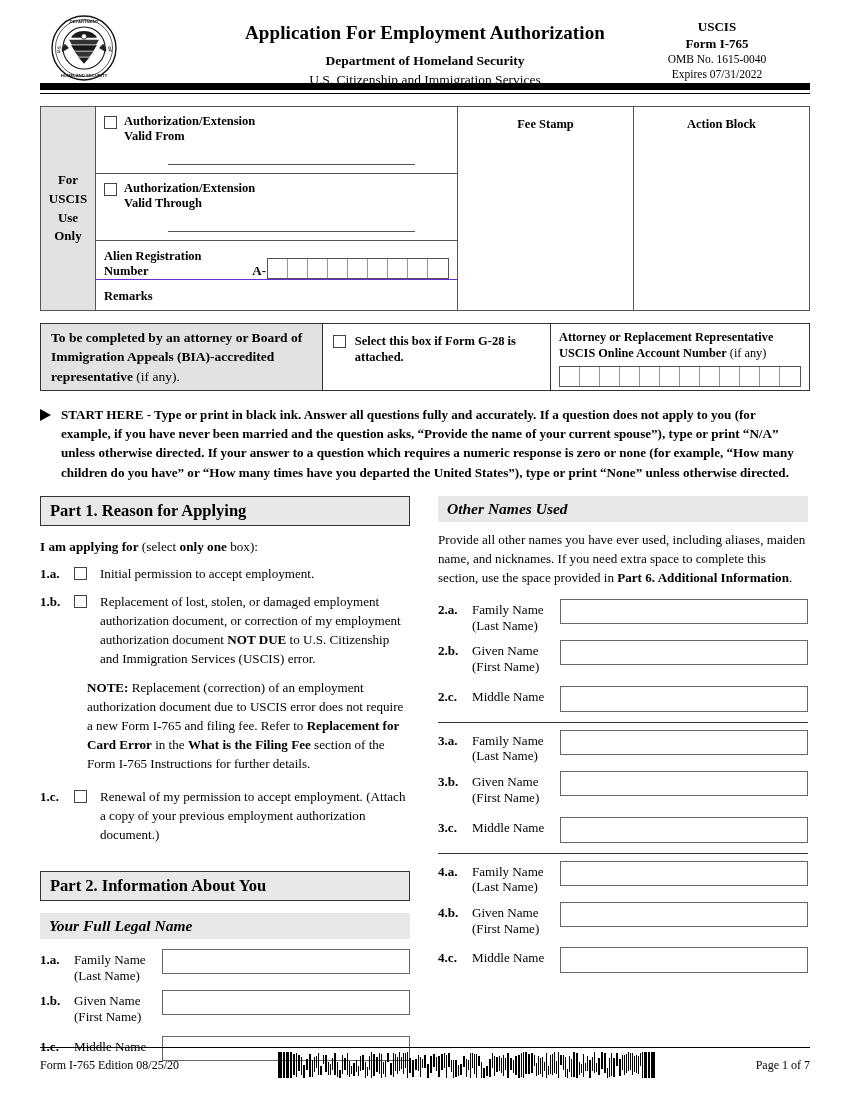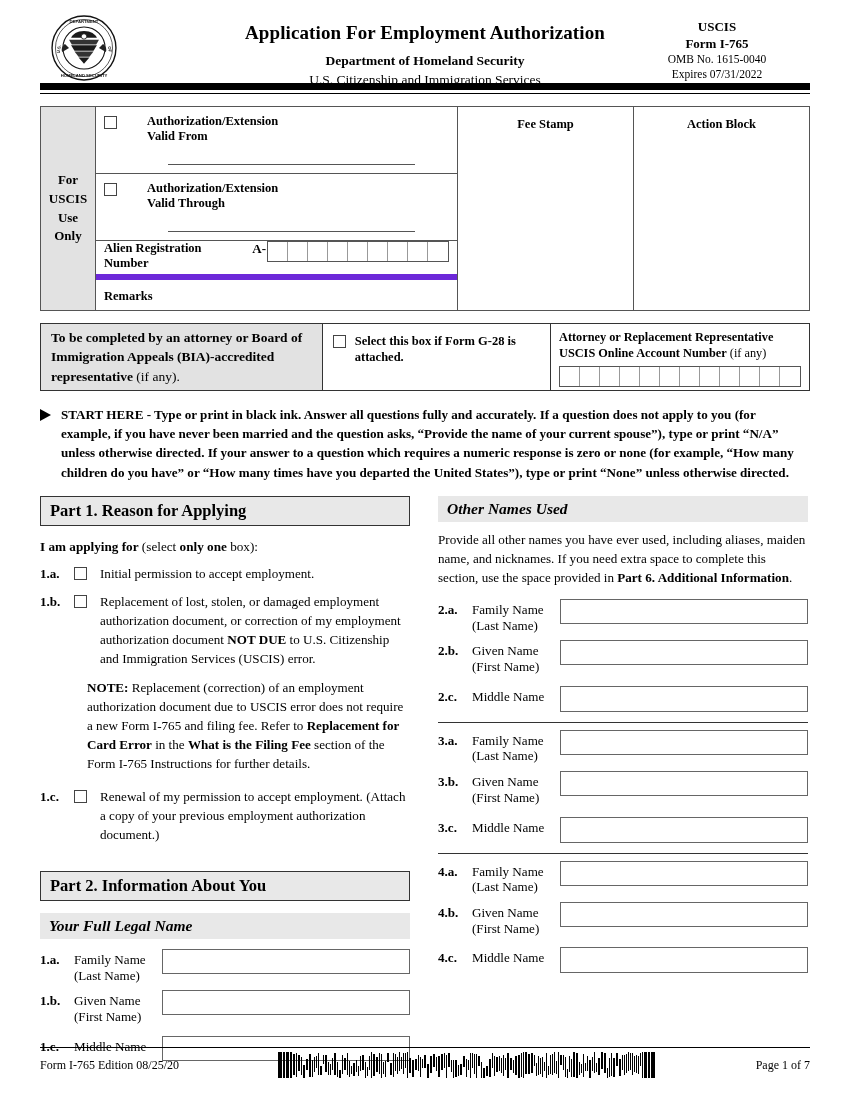--- a/index.html
+++ b/index.html
@@ -30,23 +30,23 @@
 
   
   .uscis-box { display:flex; border:1.5px solid #555; margin-top:12px; height:205px; }
   .uscis-left { width:55px; background:#e2e2e2; border-right:1.5px solid #555;
     display:flex; align-items:center; justify-content:center; }
   .uscis-left-txt { text-align:center; font-weight:bold; font-size:13px; line-height:1.45; }
   .uscis-mid { width:362px; border-right:1.5px solid #555; display:flex; flex-direction:column; }
   .valid-cell { height:68px; border-bottom:1px solid #555; padding:7px 8px 0 8px; position:relative; }
   .valid-row { display:flex; gap:7px; }
   .cb { width:13px; height:13px; border:1.3px solid #444; background:#fff; flex:none; margin-top:2px; }
-  .valid-lbl { font-weight:bold; font-size:12.5px; line-height:1.22;margin-left:23px; }
+  .valid-lbl { font-weight:bold; font-size:12.5px; line-height:1.22; }
   .valid-line { position:absolute; left:72px; right:42px; bottom:8px; border-bottom:1.2px solid #555; }
-  .aln-cell { height:40px; border-bottom:6px solid #6d28d9; display:flex; align-items:flex-start; padding:0 8px; }
+  .aln-cell { height:40px; border-bottom:1px solid #6d28d9; display:flex; align-items:flex-end; padding:0 8px; }
   .aln-lbl { font-weight:bold; font-size:12.5px; }
   .aln-a { font-weight:bold; font-size:13px; margin-left:26px; margin-right:1px; }
   .boxes { display:flex; border:1.3px solid #555; height:21px; background:#fff; }
   .boxes i { display:block; width:20px; border-right:1px solid #999; }
   .boxes i:last-child { border-right:none; }
   .remarks-cell { flex:1; padding:6px 8px; }
   .remarks-lbl { font-weight:bold; font-size:12.5px; }
   .uscis-right { flex:1; padding-top:7px; text-align:center; }
   .blk-lbl { font-weight:bold; font-size:12.5px; }
 

